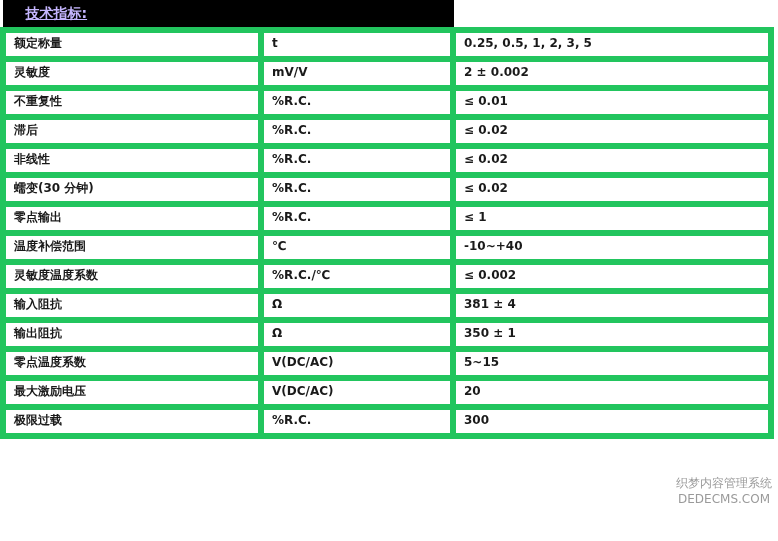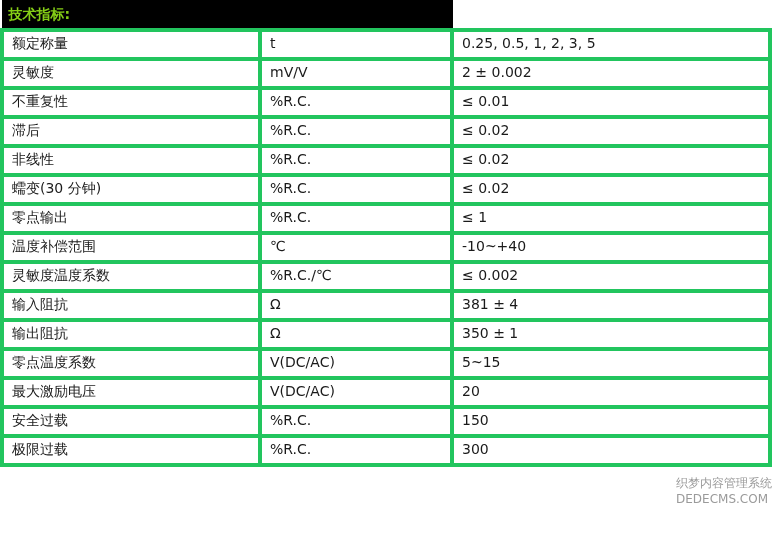--- a/index.html
+++ b/index.html
@@ -18,51 +18,53 @@
   .spec-table {
     width: 768px;
     margin: 0;
     border-collapse: collapse;
     table-layout: fixed;
   }
   .spec-table tr {
     height: 29px;
   }
   .spec-table td {
-    border: 4px solid #22c55e;
+    border: 6px solid #22c55e;
     padding: 0 0 0 8px;
-    font-size: 14px;
+    font-size: 12px;
     vertical-align: middle;
     line-height: 1.1;
     background: #ffffff;
+    font-weight: bold;
   }
   .col-name   { width: 258px; }
   .col-unit   { width: 192px; }
   .col-value  { width: 318px; }
   .header-row td {
     background: #000000;
-    color: #84cc16;
+    color: #c4b5fd;
     font-weight: bold;
     height: 24px;
     font-size: 14px;
-    padding-left: 6px;
+    padding-left: 22px;
     border: 1px solid #000000;
+    text-decoration: underline;
   }
   .header-row .hdr-blank {
     background: #ffffff;
     border-left: 1px solid #ffffff;
     border-top: 1px solid #ffffff;
     border-bottom: 1px solid #ffffff;
     border-right: 1px solid #ffffff;
   }
   .watermark {
     position: absolute;
     right: 6px;
     bottom: 34px;
-    text-align: left;
+    text-align: center;
     color: #9a9a9a;
     font-size: 12px;
     line-height: 1.35;
     pointer-events: none;
     user-select: none;
   }
   .watermark div { white-space: nowrap; }
 </style>
 </head>
 <body>
@@ -137,25 +139,20 @@
         <td>零点温度系数</td>
         <td>V(DC/AC)</td>
         <td>5~15</td>
       </tr>
       <tr>
         <td>最大激励电压</td>
         <td>V(DC/AC)</td>
         <td>20</td>
       </tr>
       <tr>
-        <td>安全过载</td>
-        <td>%R.C.</td>
-        <td>150</td>
-      </tr>
-      <tr>
         <td>极限过载</td>
         <td>%R.C.</td>
         <td>300</td>
       </tr>
     </tbody>
 </table>
 
 <div class="watermark">
   <div>织梦内容管理系统</div>
   <div>DEDECMS.COM</div>

